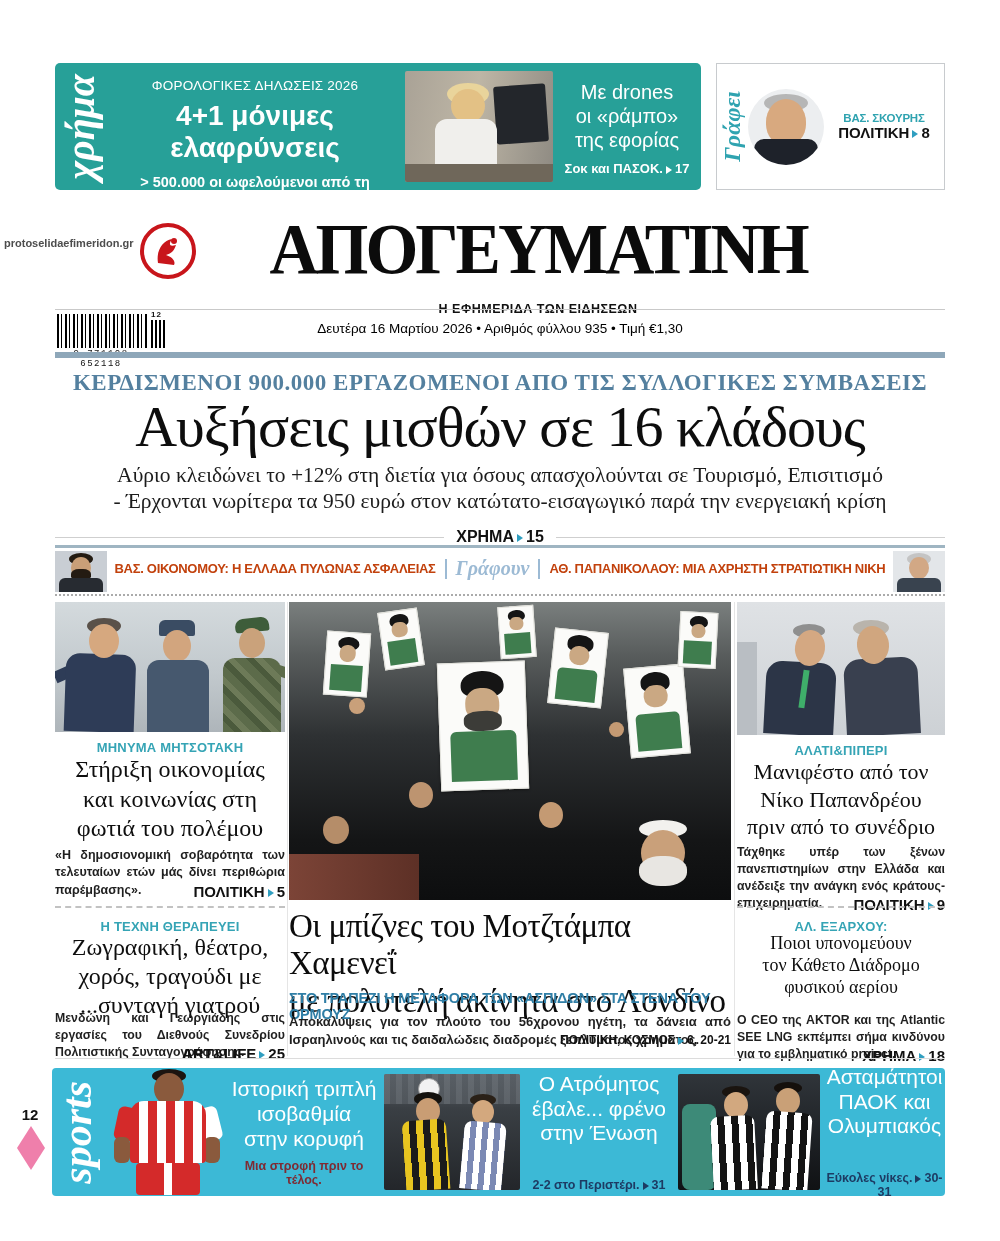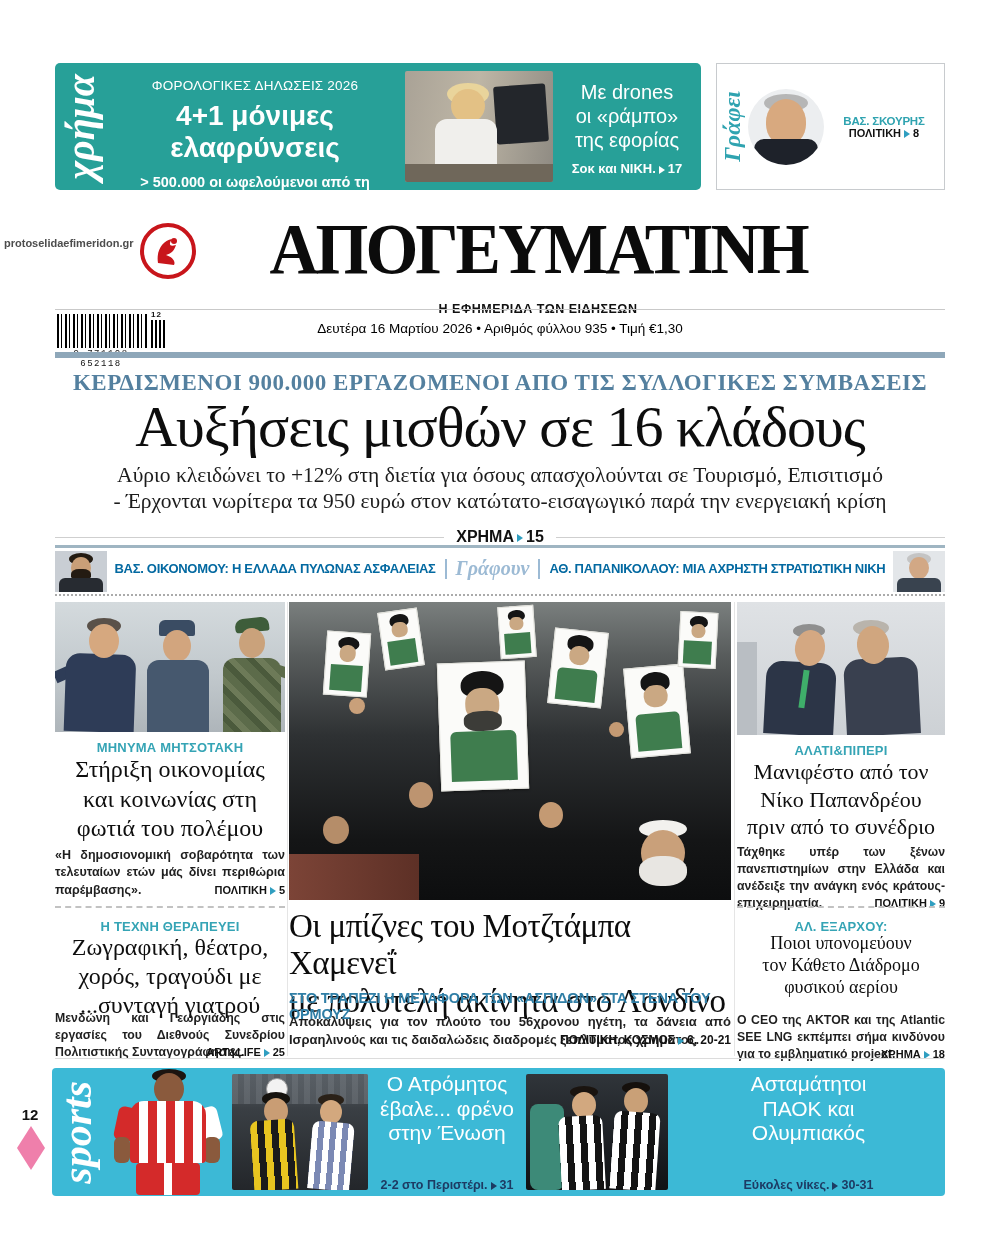--- a/index.html
+++ b/index.html
@@ -32,21 +32,21 @@
   
   .columnist-box { left: 716px; top: 63px; width: 229px; height: 127px; border: 1px solid #c8cbce;
                    background: #fff; display: flex; align-items: center; position: absolute; }
   .grafei { width: 30px; height: 100%; display: flex; align-items: center; justify-content: center;
             font: italic 700 24px "Liberation Serif", serif; color: #2FA3B0; }
   .col-photo { width: 76px; height: 76px; border-radius: 50%; background: #eceef0; position: relative;
                overflow: hidden; flex-shrink: 0; margin-left: 1px; }
   .col-text { flex: 1; text-align: center; padding: 0 4px; }
   .col-author { font-size: 11.5px; font-weight: 700; color: #2FA3B0; letter-spacing: -0.2px; }
   .col-title { font: italic 700 15.5px "Liberation Sans", sans-serif; line-height: 1.18; margin: 5px 0 6px; color: #0e0e0e; }
-  .secref { font-size: 11px; font-weight: 700; color: #111; }
+  .secref { font-size: 15px; font-weight: 700; color: #111; }
 
   
   .site-label { left: 4px; top: 237px; font-size: 11px; font-weight: 700; color: #4d4d4d; position: absolute; }
   .emblem { left: 138px; top: 221px; position: absolute; }
   .mast-title { left: 196px; top: 210px; width: 684px; text-align: center; position: absolute;
                 font: 700 68px "Liberation Serif", serif; letter-spacing: -3px; color: #0b0b0b; transform: scaleY(1.06); }
   .mast-tagline { left: 196px; top: 281px; width: 684px; text-align: center; position: absolute;
                   font-size: 12.5px; font-weight: 700; letter-spacing: .5px; color: #111; margin-top: 21px; }
   .rule1 { left: 55px; top: 309px; width: 890px; height: 1px; background: #c9c9c9; position: absolute; }
   .barcode-bars { left: 57px; top: 314px; width: 90px; height: 34px; position: absolute;
@@ -66,21 +66,21 @@
                    font: 400 58px "Liberation Serif", serif; color: #0d0d0d; letter-spacing: -1px; }
   .lead-subhead { left: 55px; top: 462px; width: 890px; text-align: center; position: absolute;
                   font: 400 21.5px "Liberation Serif", serif; line-height: 1.22; color: #1c1c1c; }
   .lead-secline { left: 55px; top: 528px; width: 890px; display: flex; align-items: center; gap: 12px; position: absolute; }
   .hairline { flex: 1; height: 1px; background: #cfcfcf; }
   .lead-secref { font-size: 16px; font-weight: 700; color: #111; white-space: nowrap; }
 
   
   .opinion-bar { left: 55px; top: 545px; width: 890px; height: 44px; border-top: 3px solid #9FB5C2;
                  background: #fff; display: flex; align-items: center; justify-content: center; gap: 9px; position: absolute; }
-  .op-item { font-size: 13px; font-weight: 700; letter-spacing: -0.3px; color: #0369a1; }
+  .op-item { font-size: 13px; font-weight: 700; letter-spacing: -0.3px; color: #c2410c; }
   .opdiv { width: 2px; height: 20px; background: #9CBAD4; }
   .grafoun { font: italic 700 20px "Liberation Serif", serif; color: #9CBAD4; }
   .op-photo { width: 52px; height: 41px; position: absolute; top: 3px; overflow: hidden; }
   .dotted-sep { left: 55px; top: 594px; width: 890px; border-top: 2px dotted #ababab; position: absolute; }
 
   
   .kicker { font-size: 13px; font-weight: 700; color: #35A4B5; text-align: center; letter-spacing: .2px; position: absolute; }
   .col-head { font-family: "Liberation Serif", serif; color: #0e0e0e; text-align: center; position: absolute; }
   .story-body { font-size: 12.5px; font-weight: 700; line-height: 1.38; color: #1f1f1f; text-align: justify; position: absolute; }
   .secrow { text-align: right; margin-top: -17px; }
@@ -137,21 +137,21 @@
       <div class="shape" style="left:42px;top:12px;width:42px;height:22px;background:#e9d49b;border-radius:50%;"></div>
       <div class="shape" style="left:46px;top:18px;width:34px;height:34px;background:#e3c185;border-radius:50%;"></div>
       <div class="shape" style="left:30px;top:48px;width:62px;height:46px;background:#f0efec;border-radius:12px 12px 0 0;"></div>
       <div class="shape" style="left:0;bottom:0;width:100%;height:18px;background:#6f675a;"></div>
     </div>
     <div class="money-drones">
       <div class="drones-headline preline">Με drones
 οι «ράμπο»
 της εφορίας</div>
       <div class="drones-sub">
-        <span>Σοκ και ΝΙΚΗ.</span><span class="arw white"></span><b>17</b>
+        <span>Σοκ και ΠΑΣΟΚ.</span><span class="arw white"></span><b>17</b>
       </div>
     </div>
   </div>
 
   <div class="columnist-box">
     <div class="grafei">
       <span class="vtext">Γράφει</span>
     </div>
     <div class="col-photo">
       <div class="shape" style="left:16px;top:5px;width:44px;height:18px;background:#b6b6b6;border-radius:50%;"></div>
@@ -354,20 +354,26 @@
       <div class="shape" style="left:50px;top:0;width:34px;height:14px;background:#1c1410;border-radius:50%;"></div>
       <div class="shape" style="left:52px;top:4px;width:30px;height:32px;background:#8a5a3d;border-radius:50%;"></div>
       <div class="shape" style="left:14px;top:38px;width:20px;height:34px;background:#d42a2a;transform:rotate(12deg);border-radius:6px;"></div>
       <div class="shape" style="left:12px;top:68px;width:16px;height:26px;background:#8a5a3d;border-radius:6px;"></div>
       <div class="shape" style="left:98px;top:38px;width:20px;height:34px;background:#fff;transform:rotate(-14deg);border-radius:6px;"></div>
       <div class="shape" style="left:102px;top:68px;width:16px;height:26px;background:#8a5a3d;border-radius:6px;"></div>
       <div class="shape" style="left:28px;top:32px;width:76px;height:62px;background:repeating-linear-gradient(90deg,#d42a2a 0 9px,#fff 9px 18px);border-radius:14px 14px 4px 4px;"></div>
       <div class="shape" style="left:34px;top:94px;width:64px;height:32px;background:#d42a2a;border-radius:4px;"></div>
       <div class="shape" style="left:62px;top:94px;width:8px;height:32px;background:#fff;"></div>
     </div>
+    <div class="sp-text" style="width:152px;">
+      <div class="sp-head preline">Ιστορική τριπλή
+ισοβαθμία
+στην κορυφή</div>
+      <div class="sp-sub maroon">Μια στροφή πριν το τέλος.</div>
+    </div>
     <div class="sp-photo" style="width:136px;height:116px;background:linear-gradient(180deg,#5b6167 0%,#3a3f44 30%,#23262a 100%);">
       <div class="shape" style="left:0;top:0;width:100%;height:30px;background:repeating-linear-gradient(90deg,#6a7076 0 6px,#575d63 6px 12px);opacity:.7;"></div>
       <div class="shape" style="left:34px;top:4px;width:22px;height:22px;background:#f2f2f2;border-radius:50%;border:1px solid #999;"></div>
       <div class="shape" style="left:30px;top:18px;width:28px;height:14px;background:#15120e;border-radius:50%;"></div>
       <div class="shape" style="left:32px;top:24px;width:24px;height:26px;background:#c99d74;border-radius:50%;"></div>
       <div class="shape" style="left:20px;top:46px;width:44px;height:70px;background:repeating-linear-gradient(90deg,#e8c520 0 7px,#1b1b1b 7px 14px);transform:rotate(-4deg);border-radius:8px 8px 0 0;"></div>
       <div class="shape" style="left:86px;top:20px;width:26px;height:12px;background:#2a2118;border-radius:50%;"></div>
       <div class="shape" style="left:88px;top:26px;width:22px;height:24px;background:#d3a87e;border-radius:50%;"></div>
       <div class="shape" style="left:78px;top:48px;width:42px;height:68px;background:repeating-linear-gradient(90deg,#fff 0 6px,#7b89b4 6px 12px);transform:rotate(5deg);border-radius:8px 8px 0 0;"></div>
     </div>

